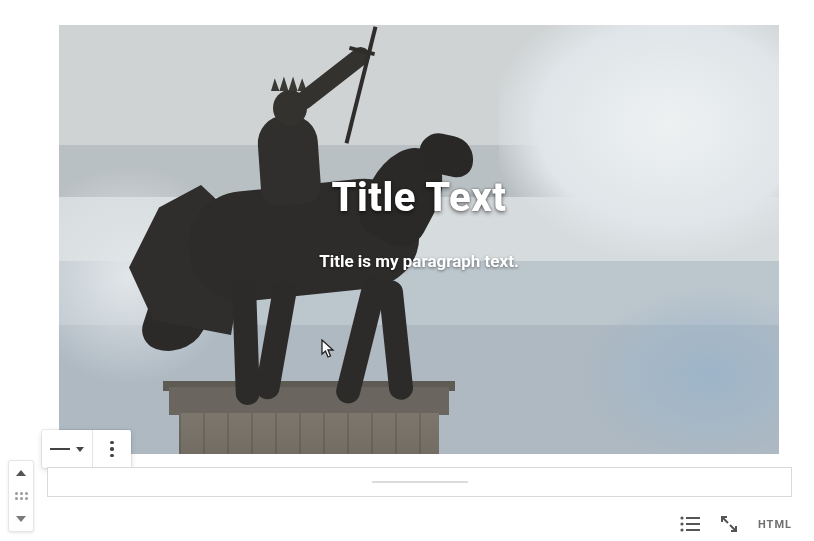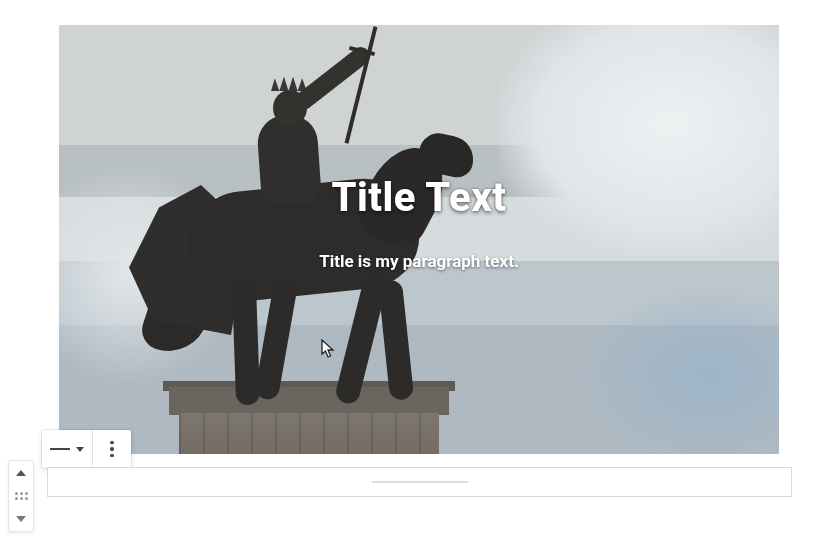--- a/index.html
+++ b/index.html
@@ -236,14 +236,33 @@
     </div>
     <div title="Move down">
       <span class="chev down"></span>
     </div>
   </div>
 
   <div class="empty-block">
     <div class="sep-line"></div>
   </div>
 
+  <div class="view-tools">
+    <div class="vt" title="List view">
+      <svg width="20" height="16" viewBox="0 0 20 16">
+        <circle cx="2" cy="2" r="1.6" fill="#555"></circle>
+          <rect x="6" y="1" width="14" height="2" fill="#555"></rect>
+        <circle cx="2" cy="8" r="1.6" fill="#555"></circle>
+          <rect x="6" y="7" width="14" height="2" fill="#555"></rect>
+        <circle cx="2" cy="14" r="1.6" fill="#555"></circle>
+          <rect x="6" y="13" width="14" height="2" fill="#555"></rect>
+      </svg>
+    </div>
+    <div class="vt" title="Fullscreen">
+      <svg width="18" height="18" viewBox="0 0 18 18">
+        <path d="M2 7 L2 2 L7 2 M16 11 L16 16 L11 16" fill="none" stroke="#555" stroke-width="2"></path>
+        <path d="M2 2 L8 8 M16 16 L10 10" stroke="#555" stroke-width="2"></path>
+      </svg>
+    </div>
+    <div class="vt vt-html">HTML</div>
+  </div>
 
 </div>
 
 </body></html>

